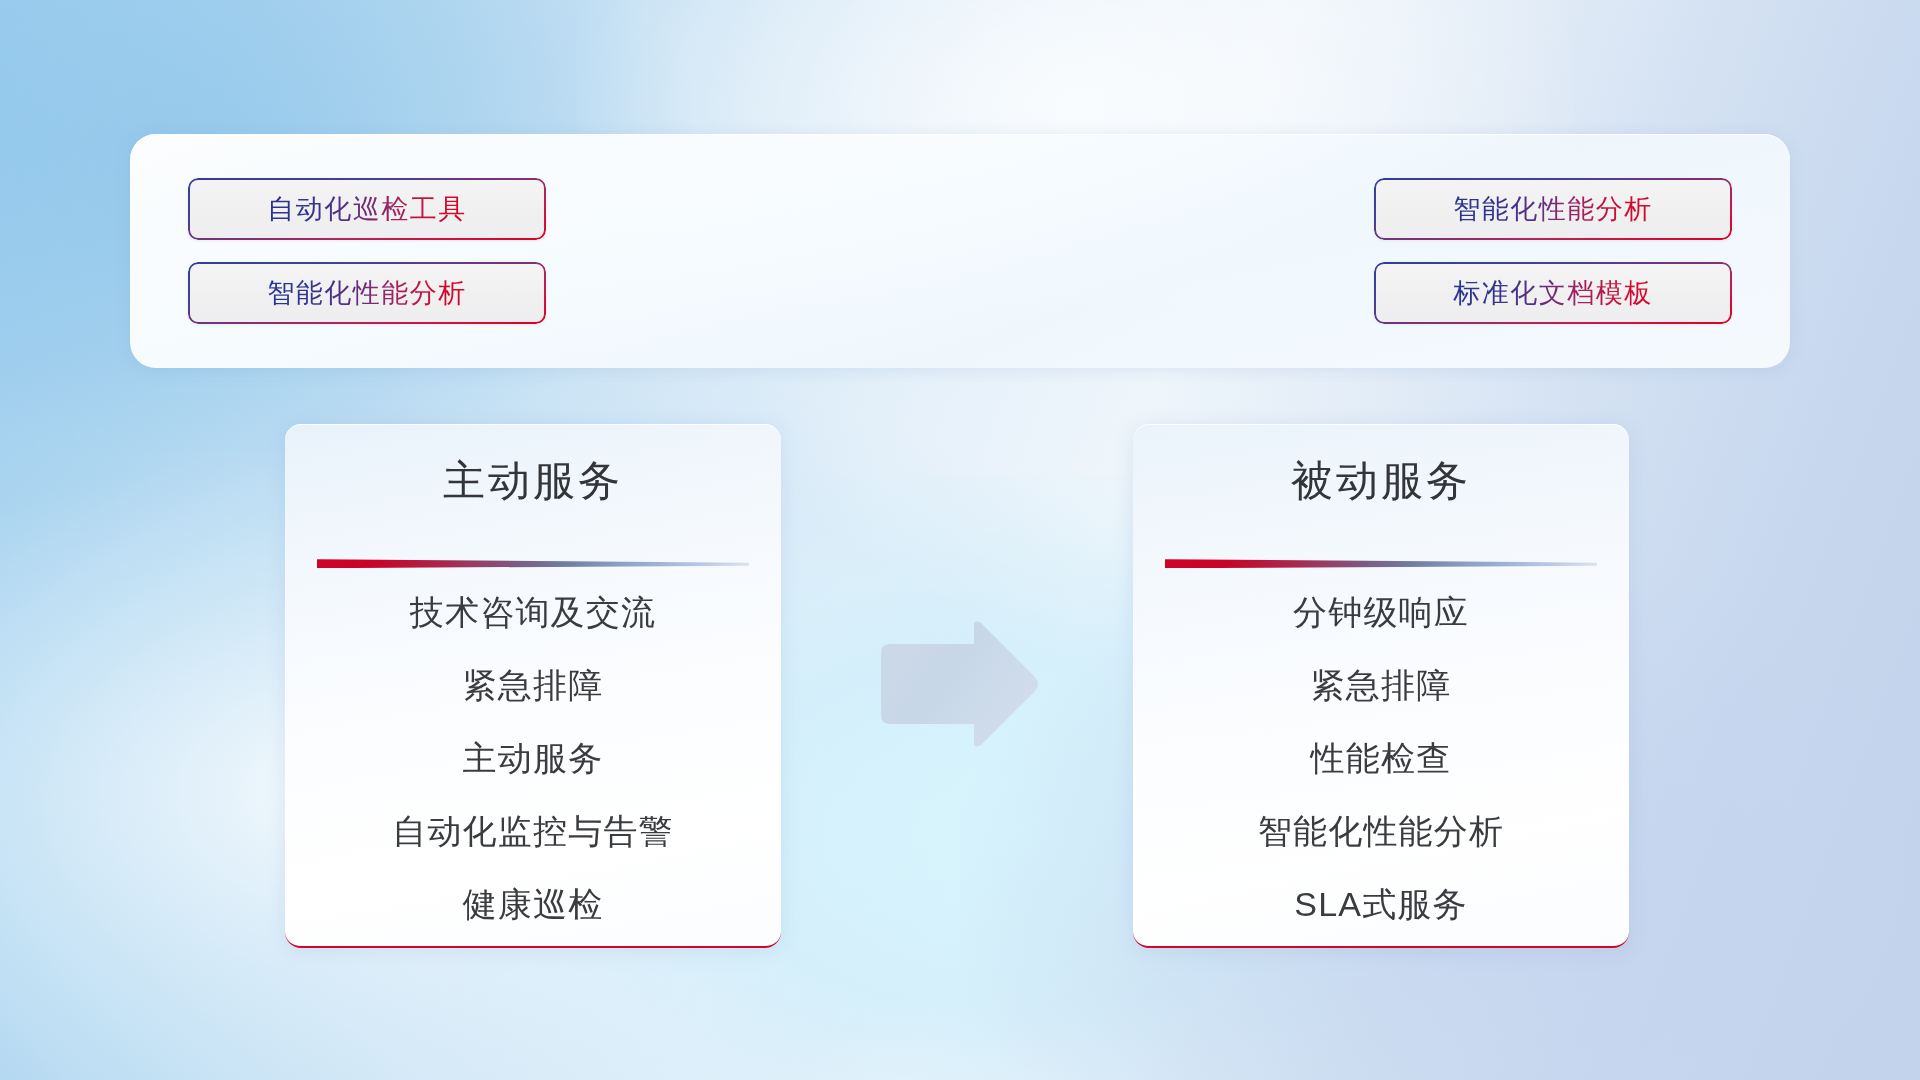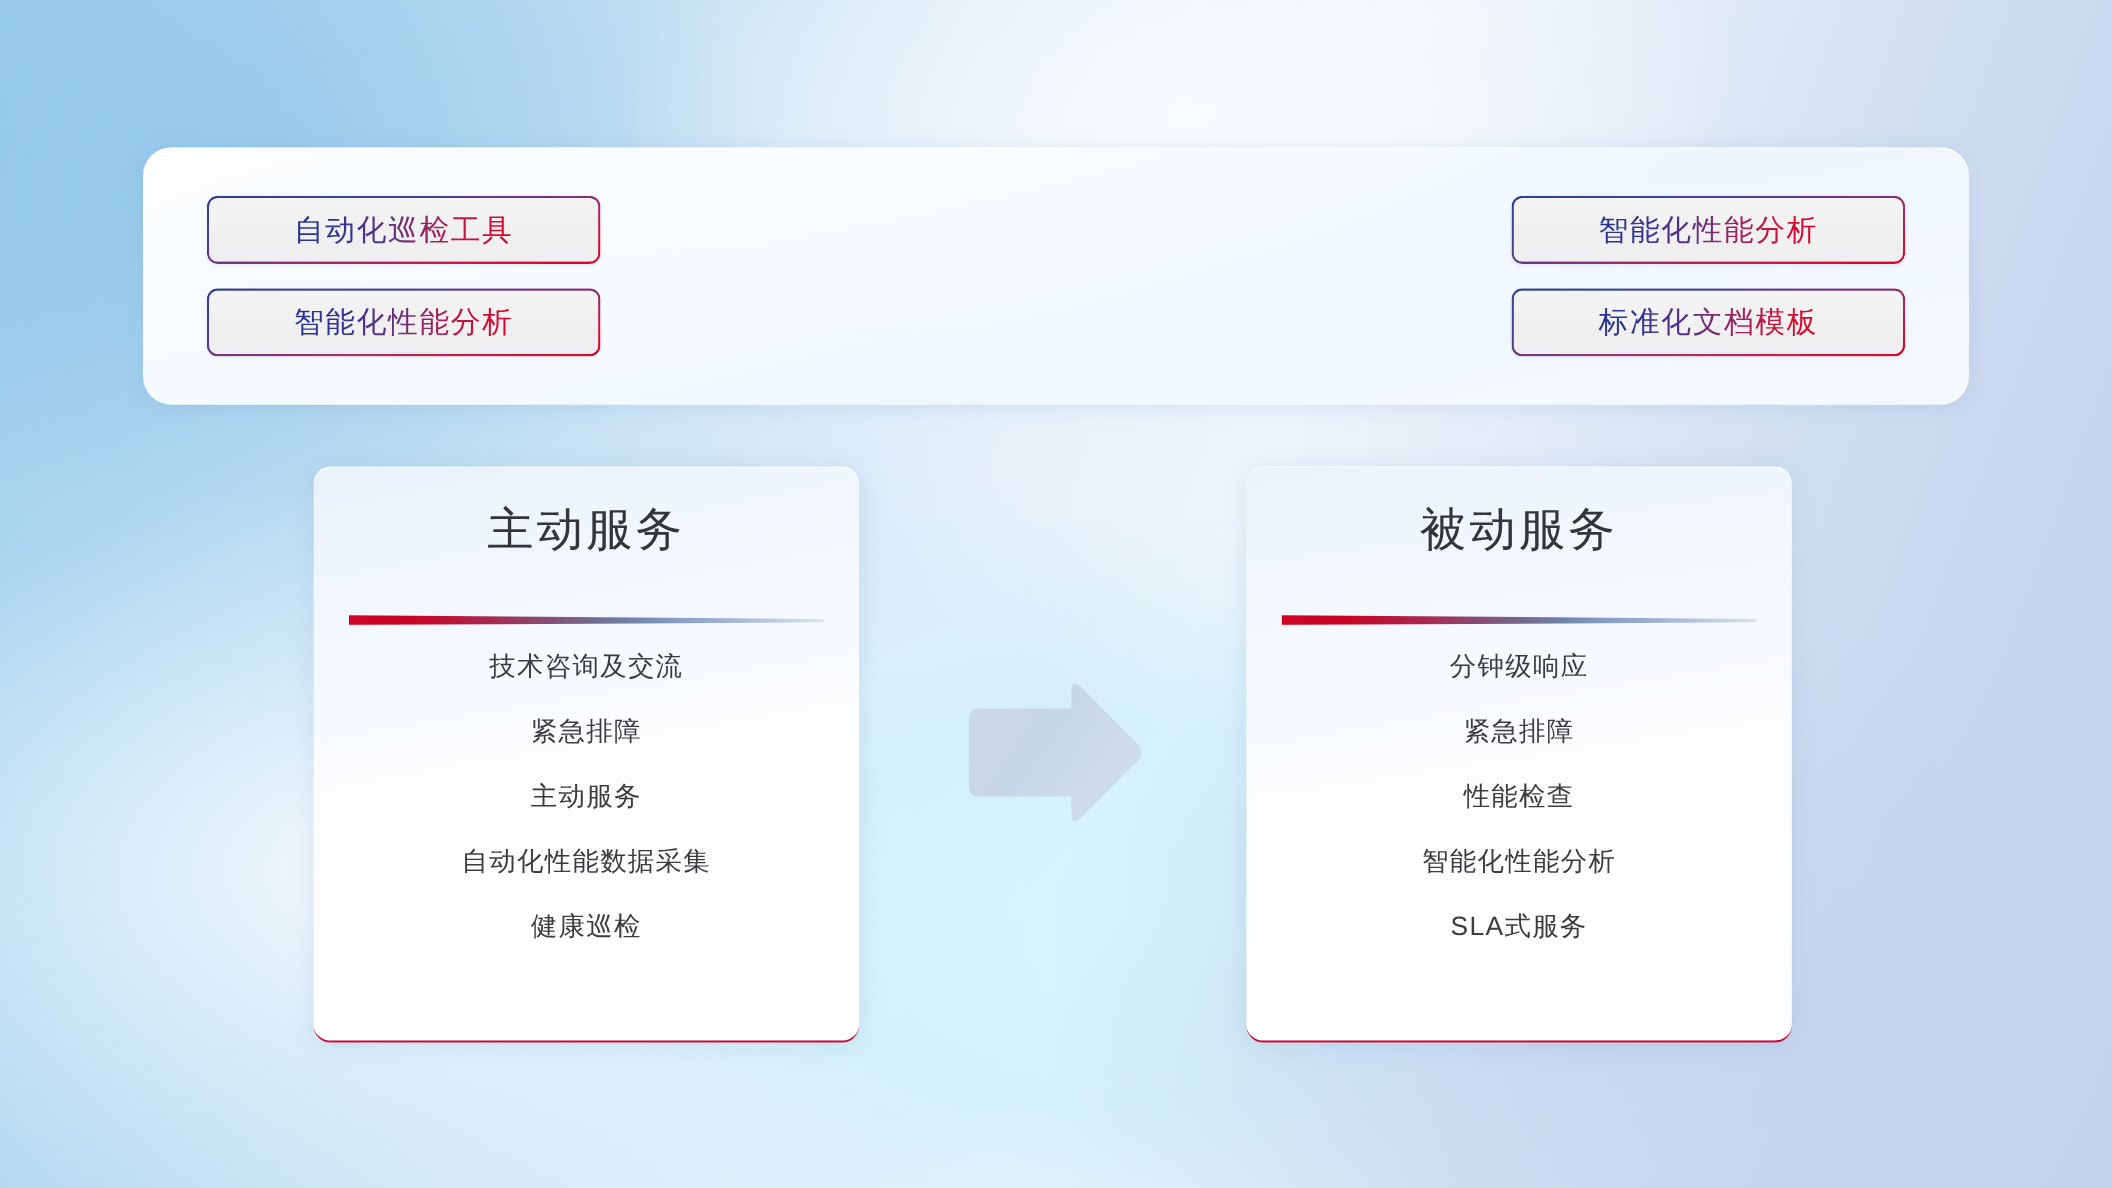--- a/index.html
+++ b/index.html
@@ -245,21 +245,21 @@
   }
   .card-list {
     margin-top: 22px;
     display: flex;
     flex-direction: column;
     align-items: center;
     gap: 27px;
     width: 100%;
   }
   .card-list-item {
-    font-size: 24px;
+    font-size: 34px;
     font-weight: 400;
     color: #3a3c3f;
     letter-spacing: 1.2px;
     white-space: nowrap;
   }
 
   
   #flow-arrow {
     position: absolute;
     left: 873px;
@@ -305,21 +305,21 @@
 
   <section id="card-proactive" class="service-card">
     <h2 class="card-title">主动服务</h2>
     <div class="card-divider">
       <div class="bar"></div>
     </div>
     <ul class="card-list" style="list-style:none;margin:22px 0 0 0;padding:0;">
       <li class="card-list-item">技术咨询及交流</li>
       <li class="card-list-item">紧急排障</li>
       <li class="card-list-item">主动服务</li>
-      <li class="card-list-item">自动化性能数据采集</li>
+      <li class="card-list-item">自动化监控与告警</li>
       <li class="card-list-item">健康巡检</li>
     </ul>
   </section>
 
   <div id="flow-arrow">
     <svg viewBox="0 0 168 130" xmlns="http://www.w3.org/2000/svg" aria-hidden="true">
       <defs>
         <linearGradient id="arrowGrad" x1="0" y1="0" x2="1" y2="0.55">
           <stop offset="0%" stop-color="#cdd8e6" stop-opacity="0.95"></stop>
           <stop offset="48%" stop-color="#c6d4e6" stop-opacity="0.92"></stop>

